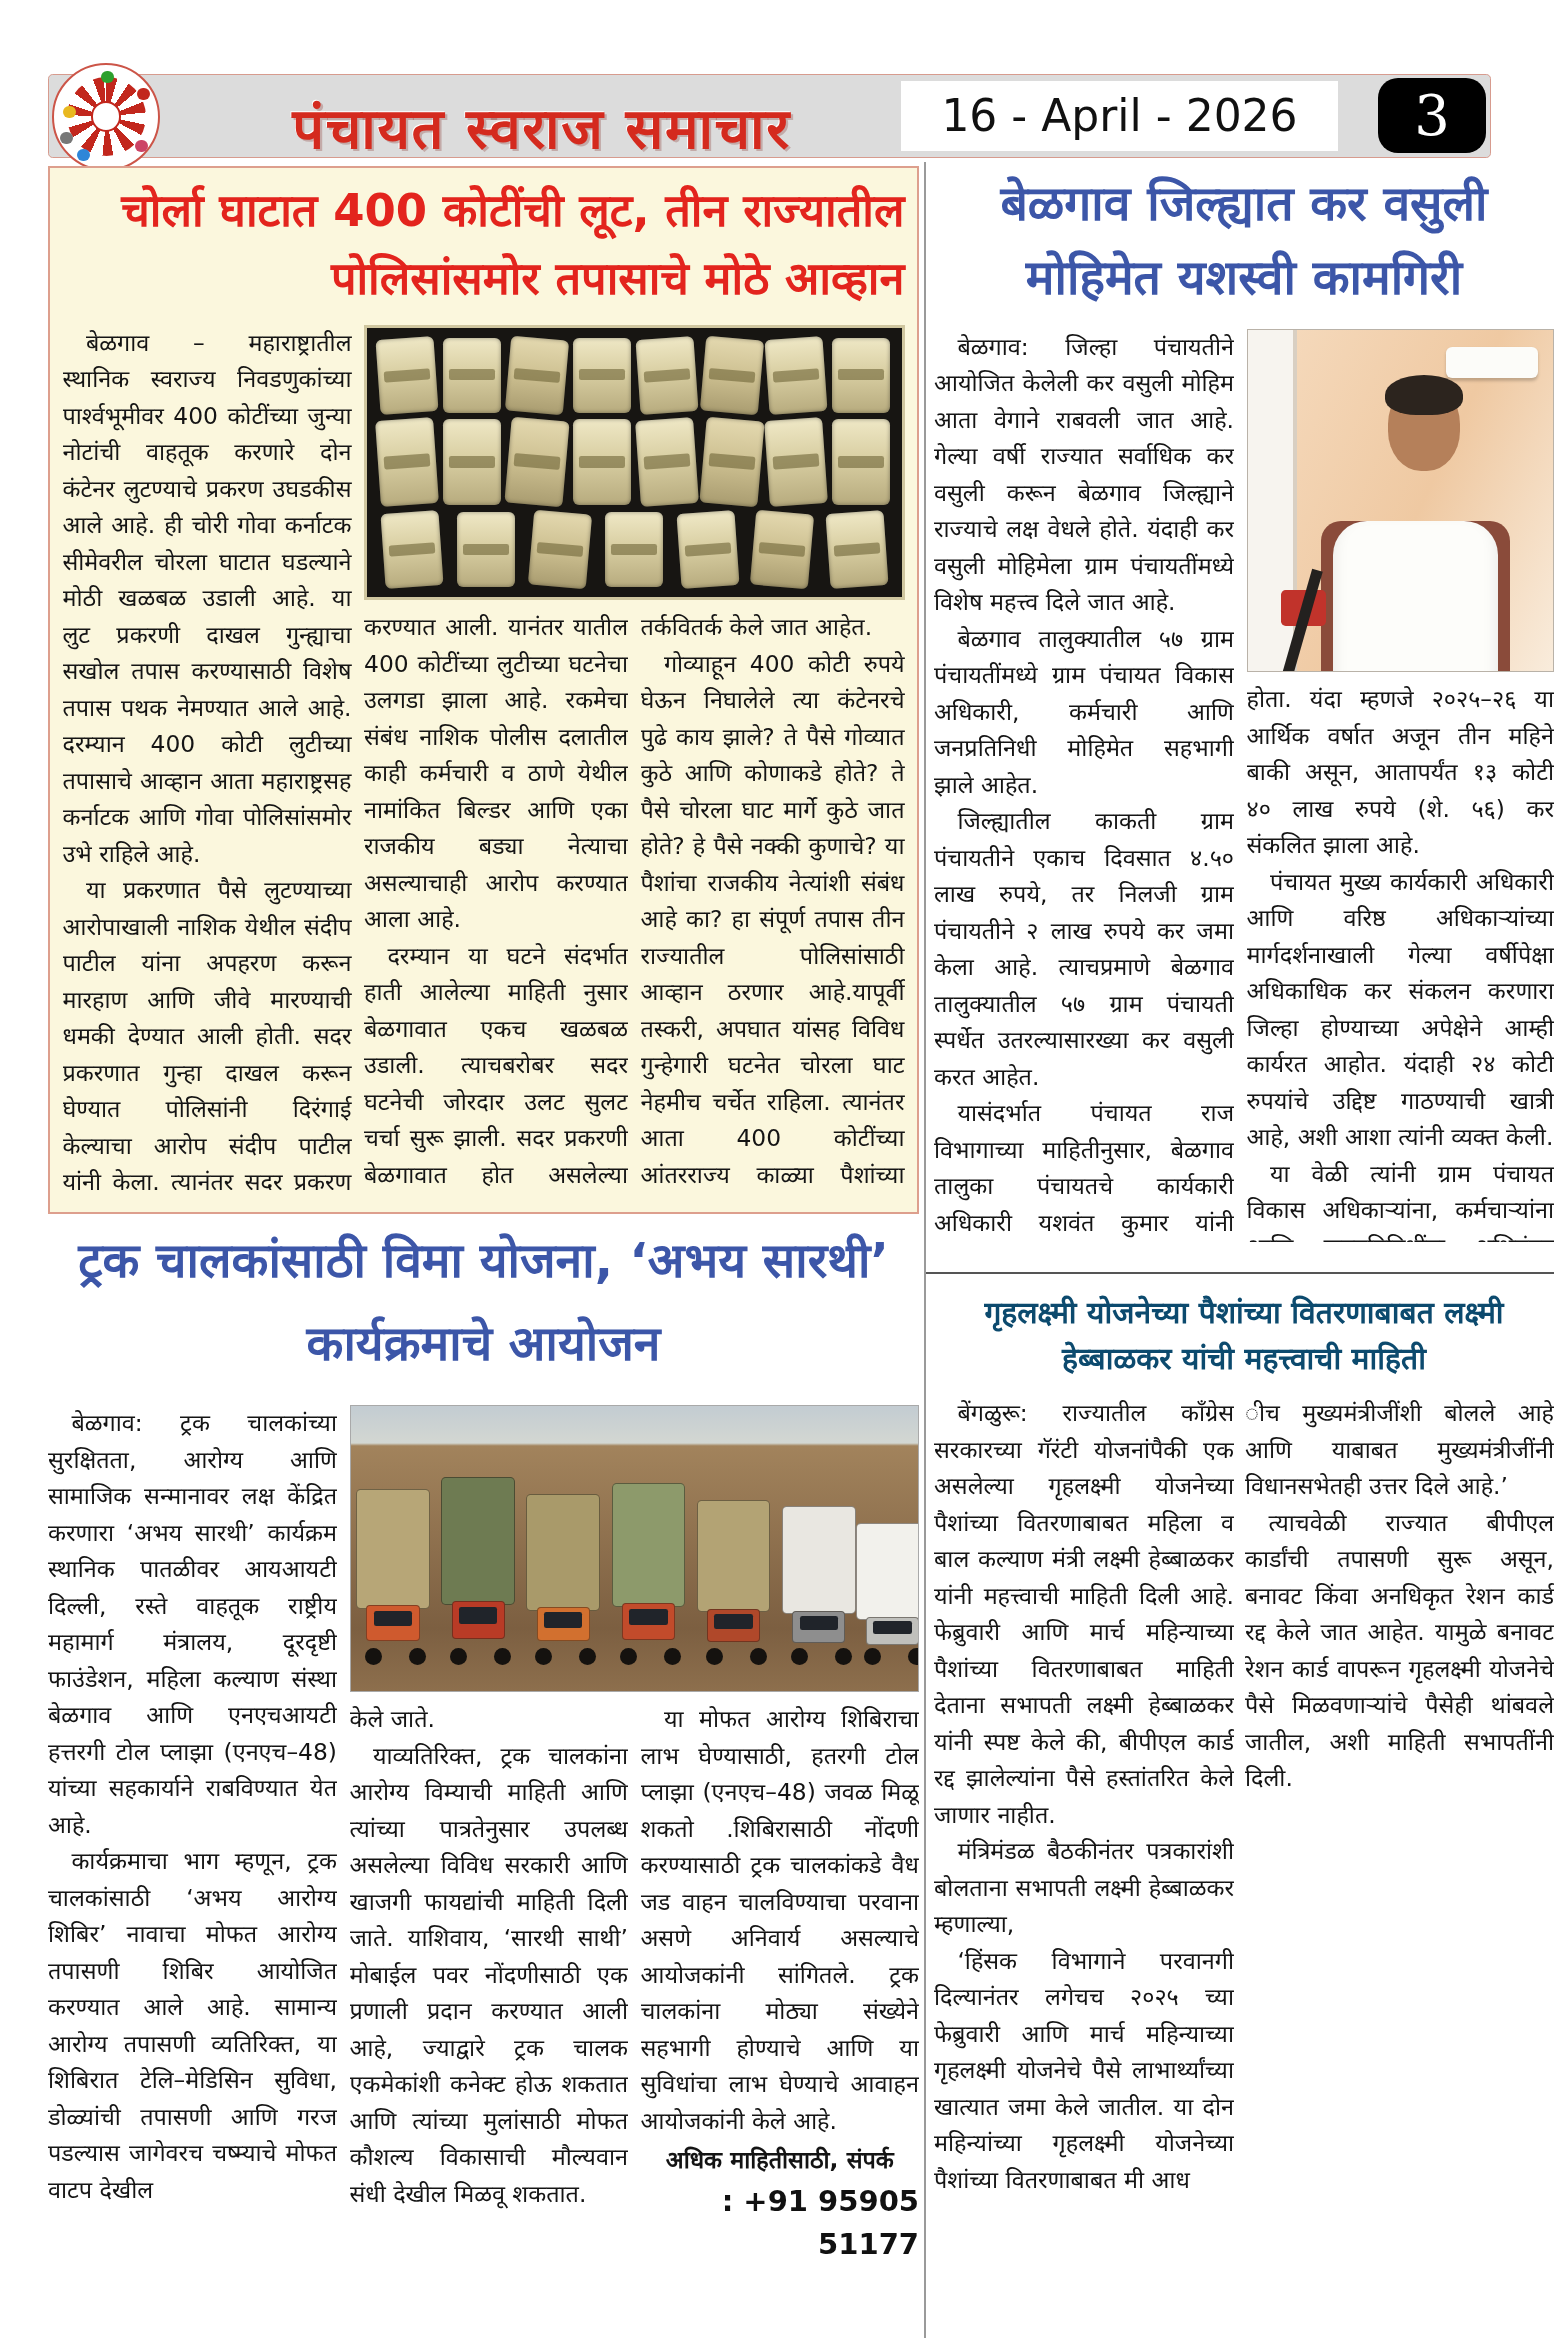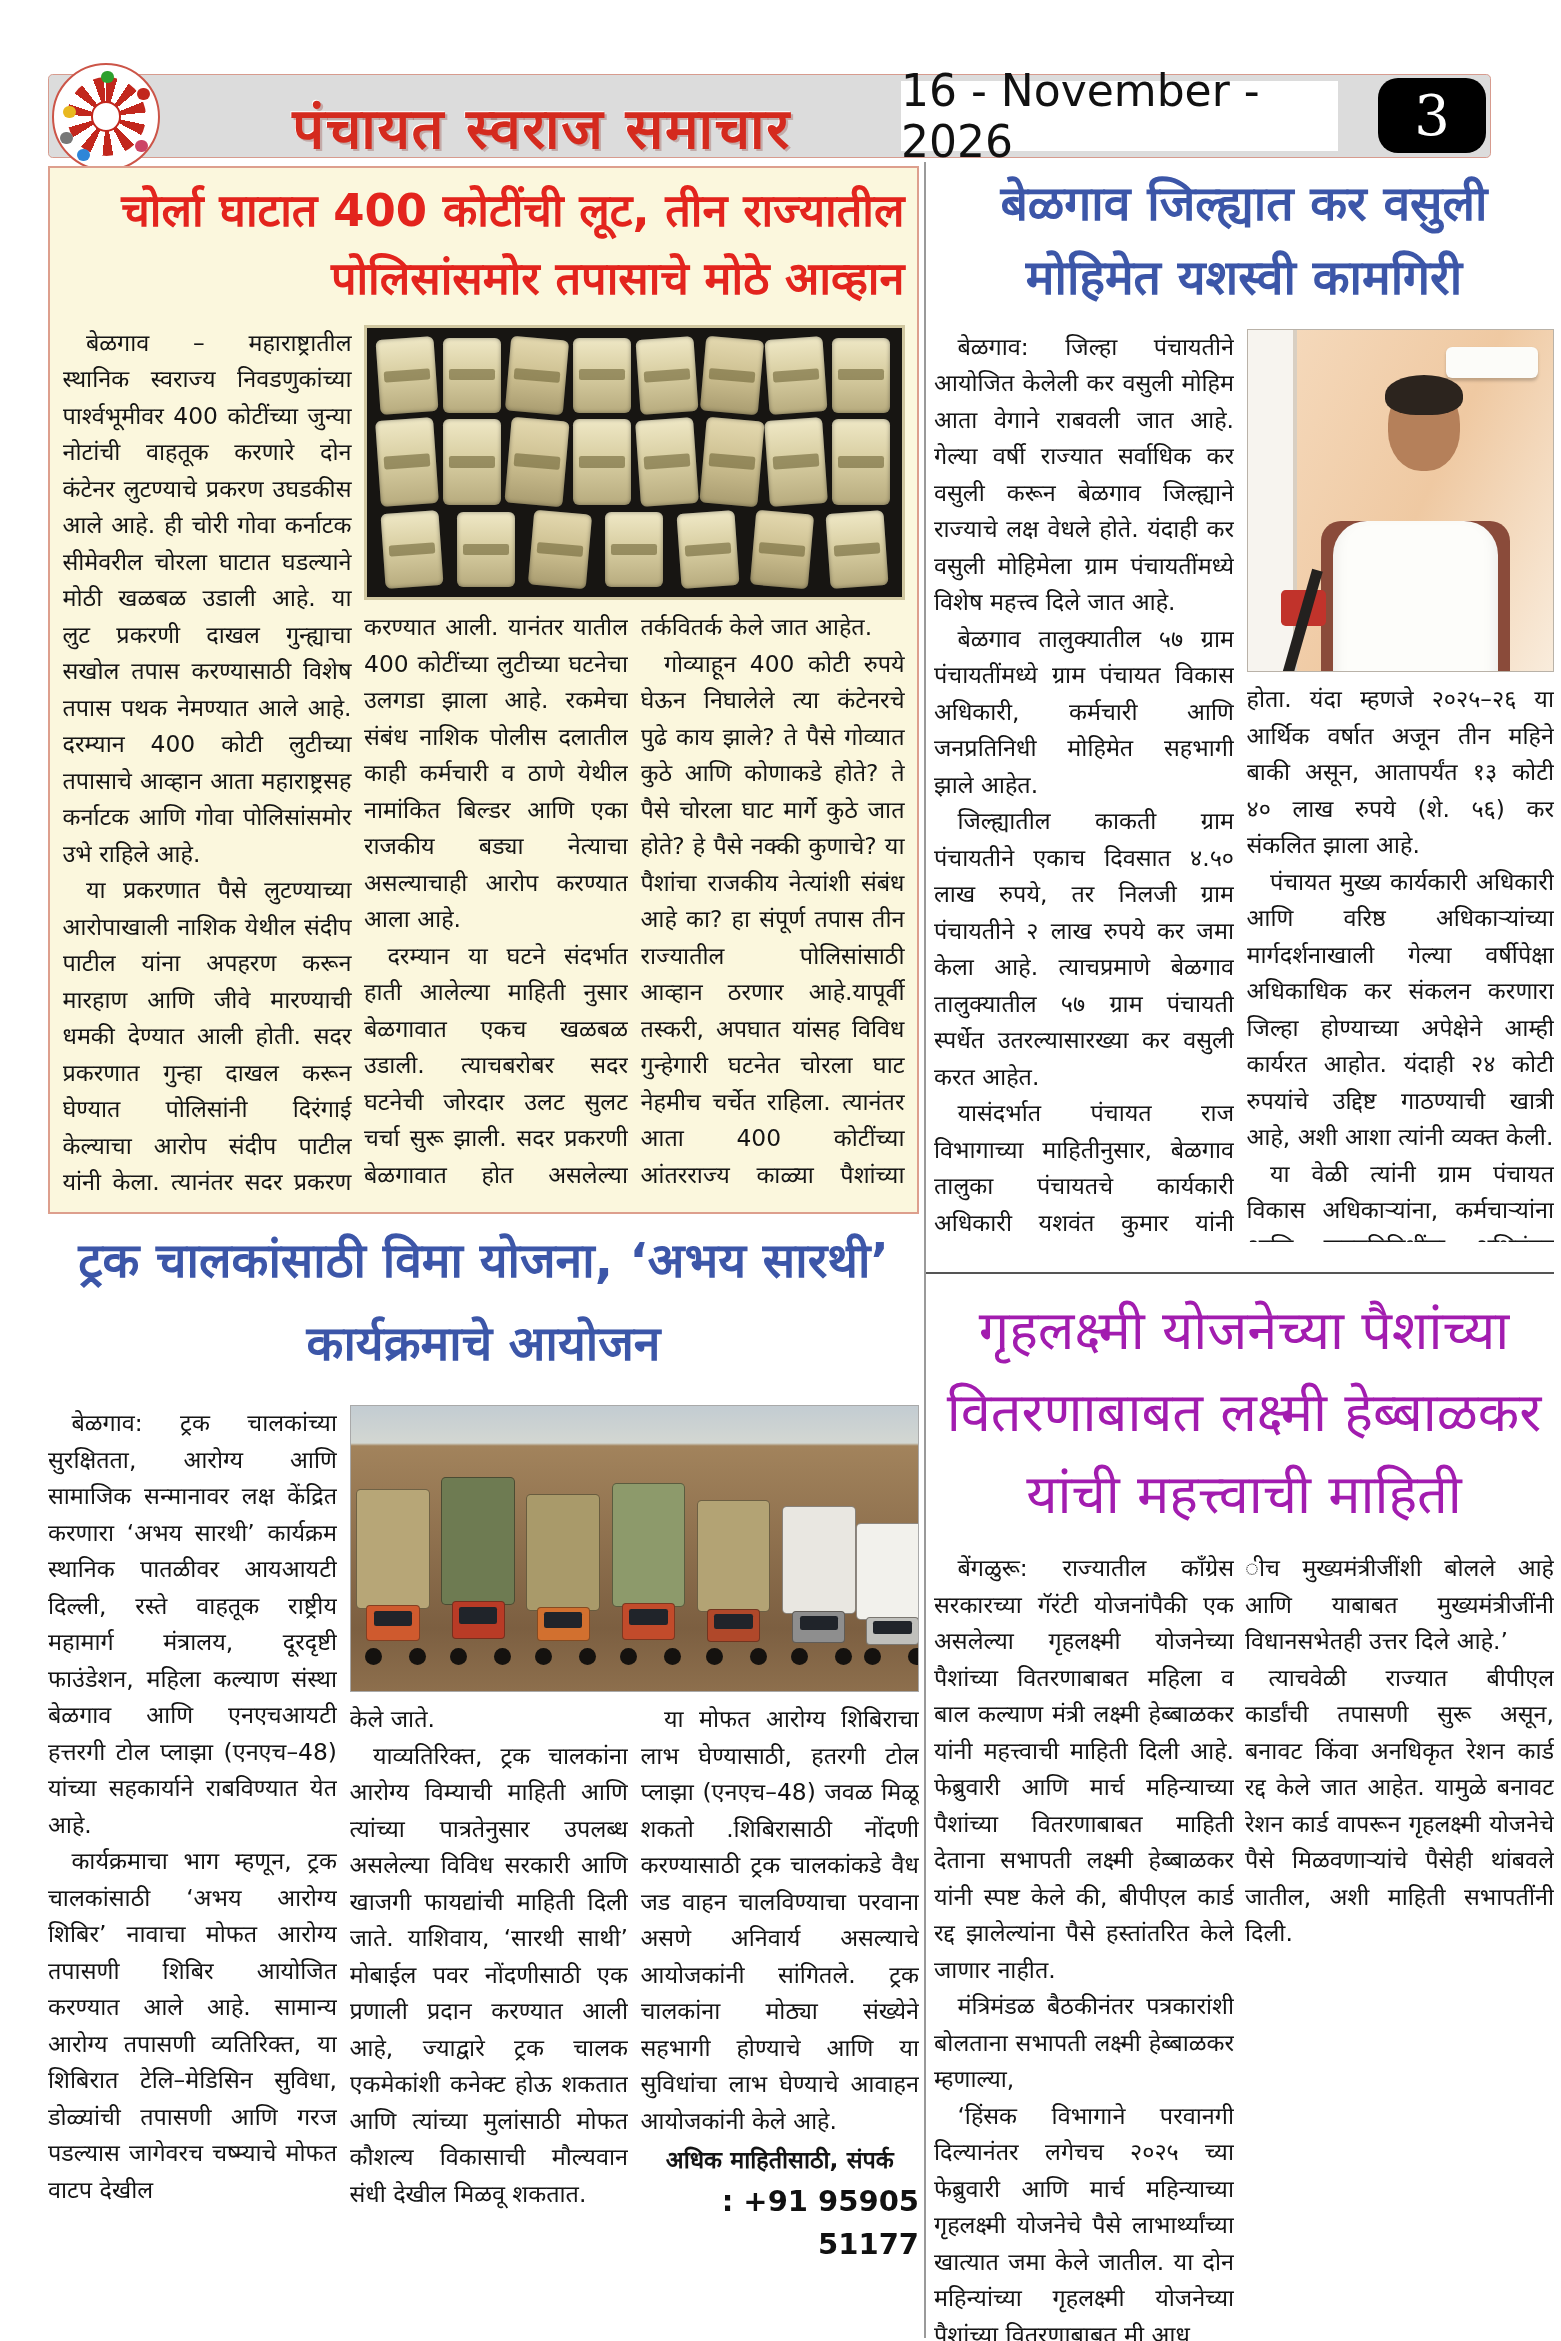--- a/index.html
+++ b/index.html
@@ -75,21 +75,21 @@
   .pm-door{position:absolute;left:0;top:0;width:15%;height:100%;background:#f7f4ef;border-right:4.7px solid #d9cfc2}
   .pm-ac{position:absolute;right:5%;top:5%;width:30%;height:9%;background:#fcfcf9;border-radius:6.2px;box-shadow:0 2.3px 3.1px rgba(0,0,0,.2)}
   .pm-chair{position:absolute;left:24%;bottom:-6%;width:62%;height:50%;background:#8a4b3a;border-radius:20px}
   .pm-body{position:absolute;left:28%;bottom:-12%;width:54%;height:56%;background:#fdfdfa;border-radius:34px 34px 0 0;box-shadow:inset 0 -9.4px 15.6px rgba(0,0,0,.1)}
   .pm-head{position:absolute;left:46%;top:16%;width:72px;height:87px;background:#b5805a;border-radius:46%}
   .pm-head::before{content:"";position:absolute;left:-3.1px;right:-3.1px;top:-9.4px;height:46%;background:#2c241e;border-radius:50% 50% 40% 40%}
   .pm-mic{position:absolute;left:16%;bottom:-4%;width:11px;height:34%;background:#23211f;transform:rotate(16deg)}
   .pm-micflag{position:absolute;left:11%;bottom:13%;width:45px;height:36px;background:#c1332b;border-radius:4.7px}
   
   .a4{position:absolute;left:934px;top:1290px;width:620px;height:1046px}
-  .a4 .hl{font-size:54px;line-height:1.52;font-weight:normal;color:#a21caf;text-align:center}
+  .a4 .hl{font-size:30px;line-height:1.52;font-weight:bold;color:#0c4a6e;text-align:center}
   .a4 .bodywrap{display:flex;gap:11px;margin-top:14px;height:842px}
   .a4 .colA{width:300px}
   .photo-woman{height:373px;position:relative;overflow:hidden;border:1.6px solid #b9b2a8;box-sizing:border-box;
     background:linear-gradient(180deg,#e9eef3 0%,#d5dee6 45%,#c2cfda 100%)}
   .pw-cap{position:absolute;top:2%;left:4%;width:110%;font-size:41px;font-weight:bold;color:#f2c40e;white-space:nowrap;text-shadow:0.8px 0.8px 0 #a88a00}
   .pw-hair{position:absolute;left:24%;top:9%;width:52%;height:62%;background:#161210;border-radius:50% 50% 44% 44%}
   .pw-face{position:absolute;left:34%;top:15%;width:31%;height:33%;background:#c08a5f;border-radius:48%}
   .pw-face::after{content:"";position:absolute;left:46%;top:22%;width:7.8px;height:7.8px;background:#b3231c;border-radius:50%}
   .pw-sari{position:absolute;left:12%;bottom:-4%;width:76%;height:44%;background:#f3eef0;border-radius:26.5px 26.5px 0 0}
   .pw-drape{position:absolute;left:12%;bottom:-4%;width:27%;height:44%;background:#d98aa6;border-radius:26.5px 0 0 0}
@@ -105,21 +105,21 @@
   <div class="logo">
     <div class="logo-core"></div>
     <i class="ldot g"></i>
     <i class="ldot y"></i>
     <i class="ldot b"></i>
     <i class="ldot gr"></i>
     <i class="ldot r"></i>
     <i class="ldot p"></i>
   </div>
   <div class="masthead">पंचायत स्वराज समाचार</div>
-  <div class="datebox">16 - November - 2026</div>
+  <div class="datebox">16 - April - 2026</div>
   <div class="pagebox">3</div>
 </div>
 
 <div class="vdiv"></div>
 <div class="hdiv"></div>
 
 <div class="a1">
   <div class="hl">चोर्ला घाटात 400 कोटींची लूट, तीन राज्यातील पोलिसांसमोर तपासाचे मोठे आव्हान</div>
   <div class="bodywrap">
     <div class="colA btxt"> बेळगाव – महाराष्ट्रातील स्थानिक स्वराज्य निवडणुकांच्या पार्श्वभूमीवर 400 कोटींच्या जुन्या नोटांची वाहतूक करणारे दोन कंटेनर लुटण्याचे प्रकरण उघडकीस आले आहे. ही चोरी गोवा कर्नाटक सीमेवरील चोरला घाटात घडल्याने मोठी खळबळ उडाली आहे. या लुट प्रकरणी दाखल गुन्ह्याचा सखोल तपास करण्यासाठी विशेष तपास पथक नेमण्यात आले आहे. दरम्यान 400 कोटी लुटीच्या तपासाचे आव्हान आता महाराष्ट्रसह कर्नाटक आणि गोवा पोलिसांसमोर उभे राहिले आहे.

